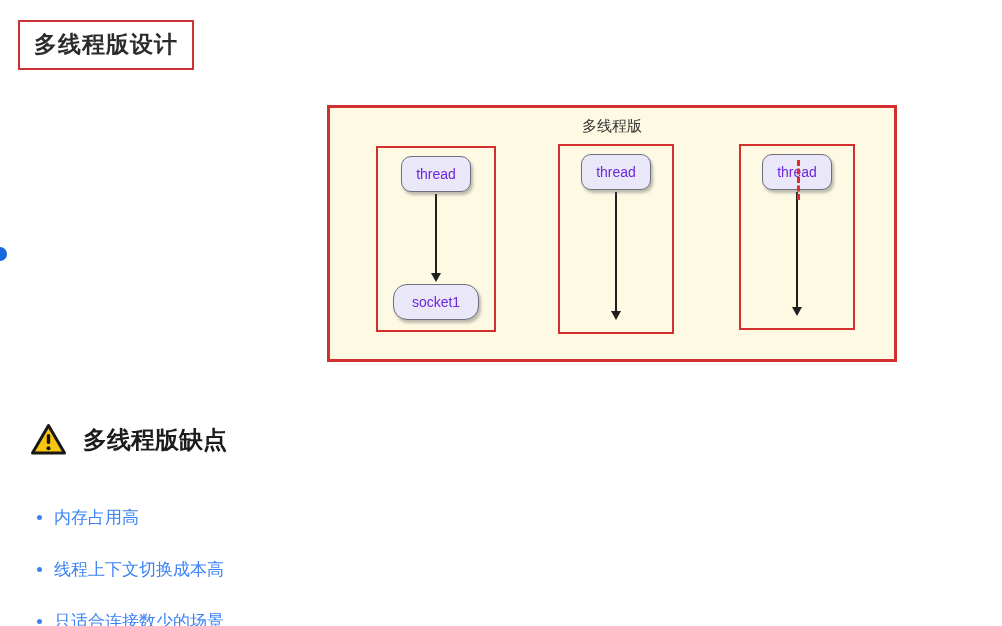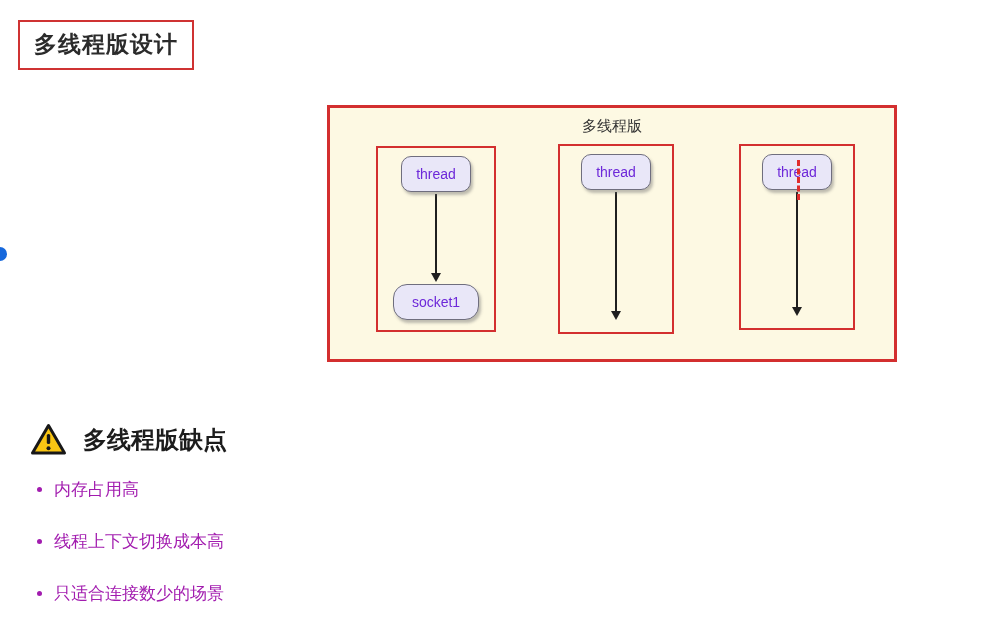--- a/index.html
+++ b/index.html
@@ -142,21 +142,22 @@
     left: 32px;
     top: 478px;
     margin: 0;
     padding: 0 0 0 22px;
     list-style: disc;
     color: #1c1c1c;
   }
   .warning-list li {
     font-size: 17px;
     margin-bottom: 29px;
-    color: #a21caf;
+    color: #3b82f6;
+    margin-top: 28px;
   }
 </style>
 </head>
 <body>
 
 <div class="canvas">
 
   <div class="page-title-box">多线程版设计</div>
 
   <div class="blue-dot"></div>

